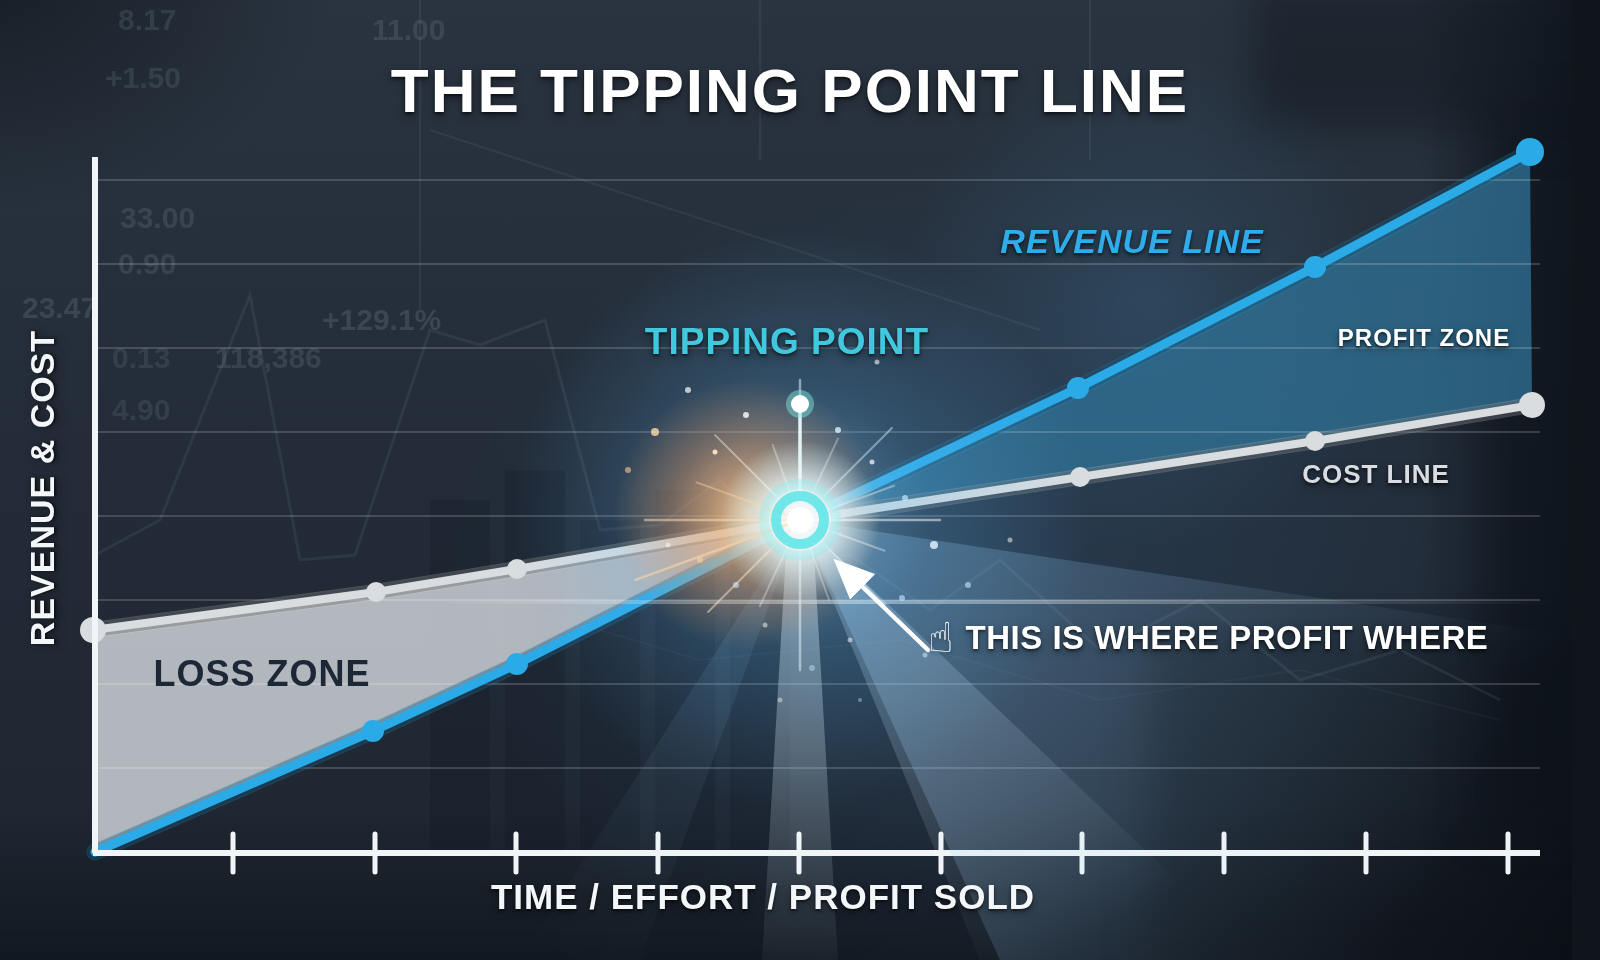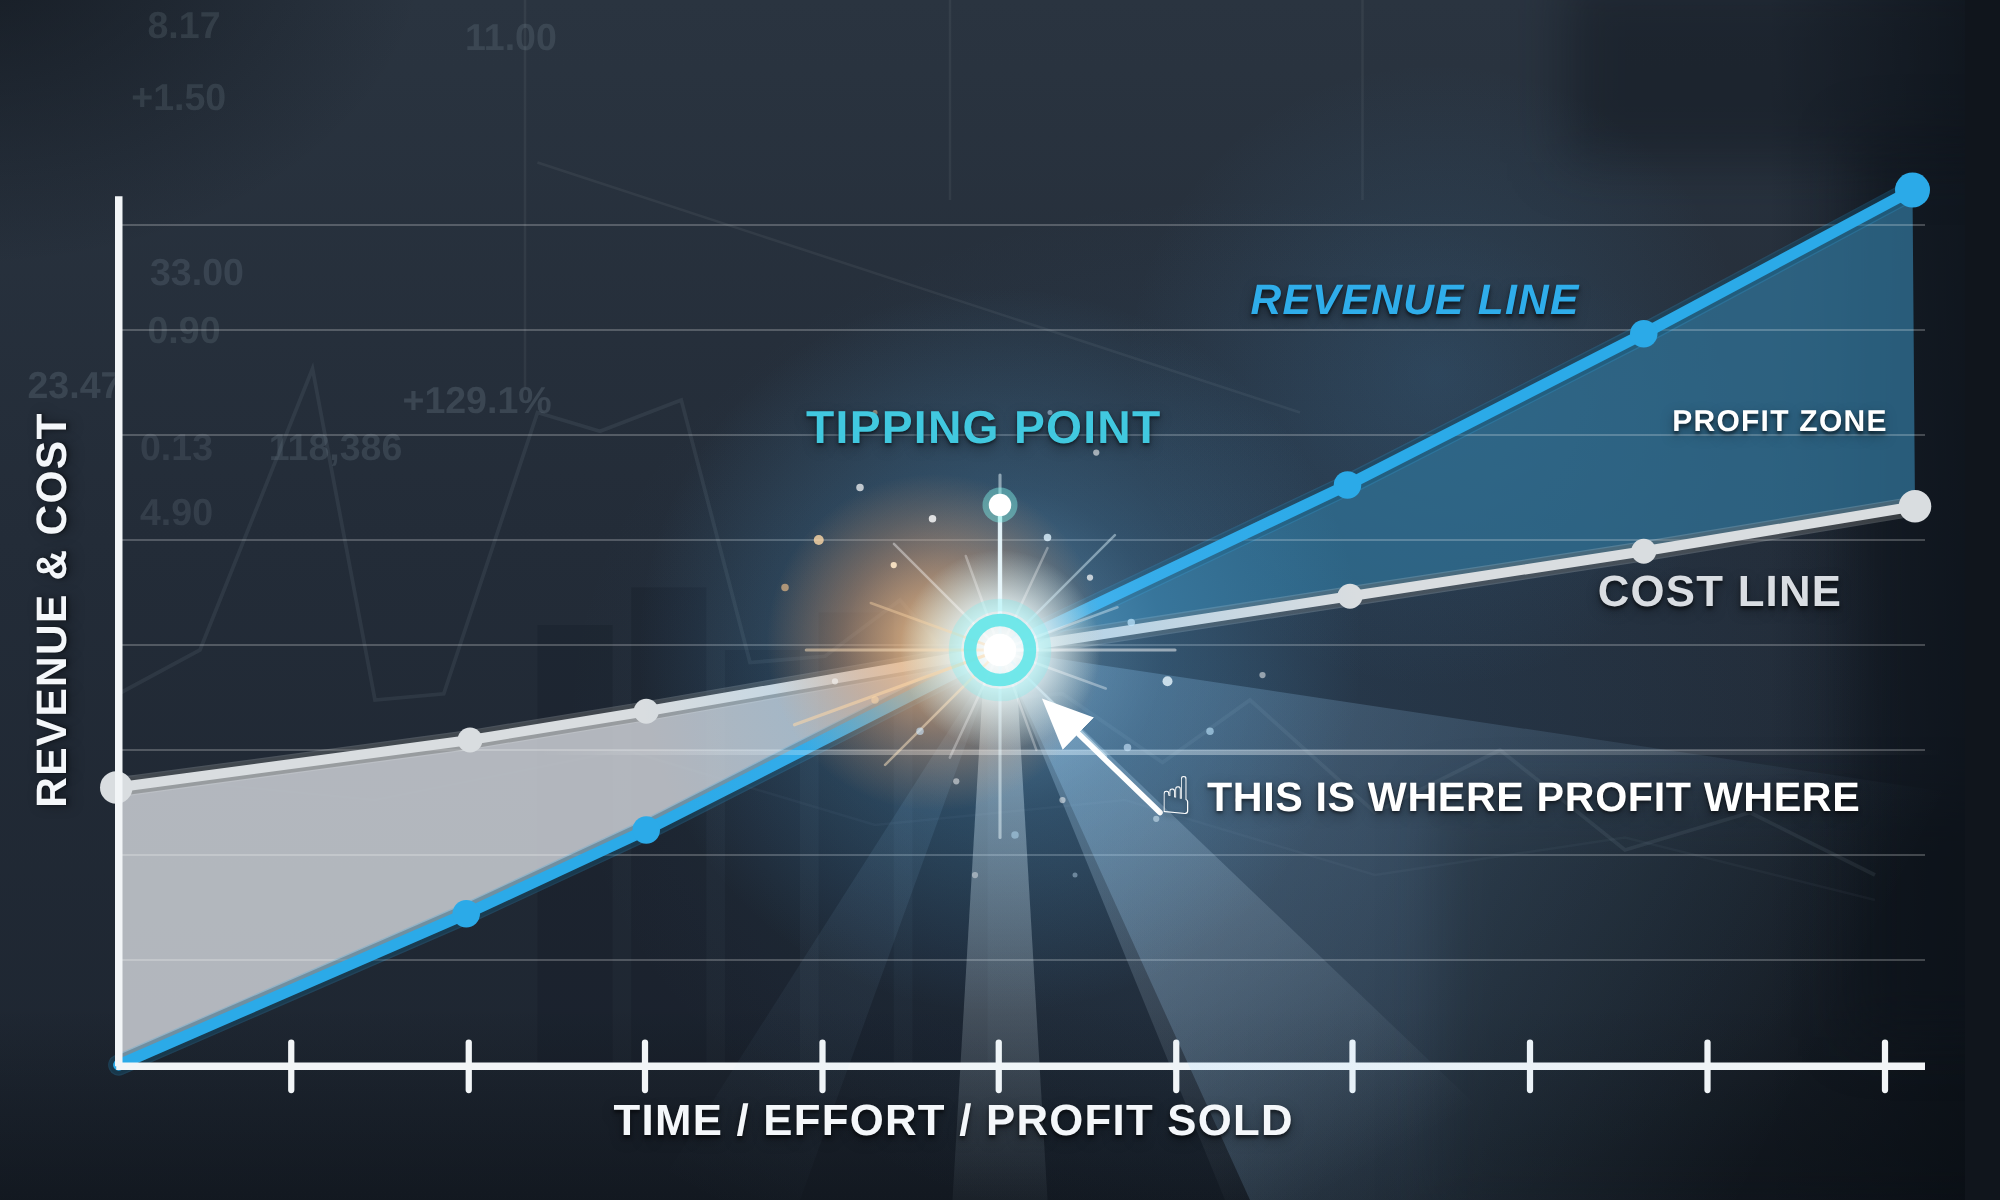--- a/index.html
+++ b/index.html
@@ -20,21 +20,21 @@
   svg#chart{position:absolute;left:0;top:0;z-index:2;}
   .lbl{position:absolute;z-index:6;white-space:nowrap;font-weight:bold;
        text-shadow:0 2px 3px rgba(0,0,0,.55),0 4px 10px rgba(0,0,0,.35);}
   .center{transform:translate(-50%,-50%);}
   #title{left:790px;top:90px;font-size:62px;letter-spacing:2px;color:#ffffff;}
   #ylab{left:42px;top:488px;transform:translate(-50%,-50%) rotate(-90deg);
         font-size:34px;letter-spacing:1px;color:#f4f7fa;}
   #xlab{left:763px;top:897px;font-size:35px;letter-spacing:1px;color:#f4f7fa;}
   #revlab{left:1132px;top:241px;font-size:34px;letter-spacing:1px;color:#2fadea;font-style:italic;}
   #proflab{left:1424px;top:338px;font-size:24px;letter-spacing:1px;color:#ffffff;}
-  #costlab{left:1376px;top:474px;font-size:35px;letter-spacing:1px;color:#d9dde2;}
+  #costlab{left:1376px;top:474px;font-size:26px;letter-spacing:1px;color:#d9dde2;}
   #tiplab{left:787px;top:342px;font-size:37px;letter-spacing:1px;color:#41c8df;}
   #belab{left:790px;top:371px;font-size:32px;font-weight:normal;color:#d2d7dd;}
   #losslab{left:262px;top:674px;font-size:36px;letter-spacing:1px;color:#1d2836;
            text-shadow:none;}
   #annot{left:928px;top:637px;transform:translate(0,-50%);display:flex;align-items:center;
          z-index:6;position:absolute;}
   #annot .hand{font-size:42px;color:#ffffff;margin-right:12px;
                text-shadow:0 2px 4px rgba(0,0,0,.5);}
   #annot .txt{font-size:33px;font-weight:bold;letter-spacing:.5px;color:#ffffff;
               text-shadow:0 2px 3px rgba(0,0,0,.55),0 4px 10px rgba(0,0,0,.35);}
@@ -225,24 +225,26 @@
         <circle cx="800" cy="404" r="9" fill="#ffffff"></circle>
         <circle cx="800" cy="520" r="36" fill="none" stroke="#7ef0ef" stroke-width="10" opacity="0.3"></circle>
         <circle cx="800" cy="520" r="24" fill="none" stroke="#63e6e8" stroke-width="10" opacity="0.9"></circle>
         <circle cx="800" cy="520" r="13" fill="#ffffff"></circle>
       </g>
     <g id="g-arrow">
         <line x1="928" y1="650" x2="840" y2="565" stroke="#ffffff" stroke-width="4.5" marker-end="url(#ah)" stroke-linecap="round"></line>
       </g>
   </svg>
 
+  <div id="title" class="lbl center">THE TIPPING POINT LINE</div>
   <div id="ylab" class="lbl">REVENUE &amp; COST</div>
   <div id="xlab" class="lbl center">TIME / EFFORT / PROFIT SOLD</div>
   <div id="revlab" class="lbl center">REVENUE LINE</div>
   <div id="proflab" class="lbl center">PROFIT ZONE</div>
   <div id="costlab" class="lbl center">COST LINE</div>
   <div id="tiplab" class="lbl center">TIPPING POINT</div>
+  <div id="losslab" class="lbl center">LOSS ZONE</div>
   <div id="annot">
     <span class="hand">☝</span>
     <span class="txt">THIS IS WHERE PROFIT WHERE</span>
   </div>
 
 </div>
 
 </body></html>

